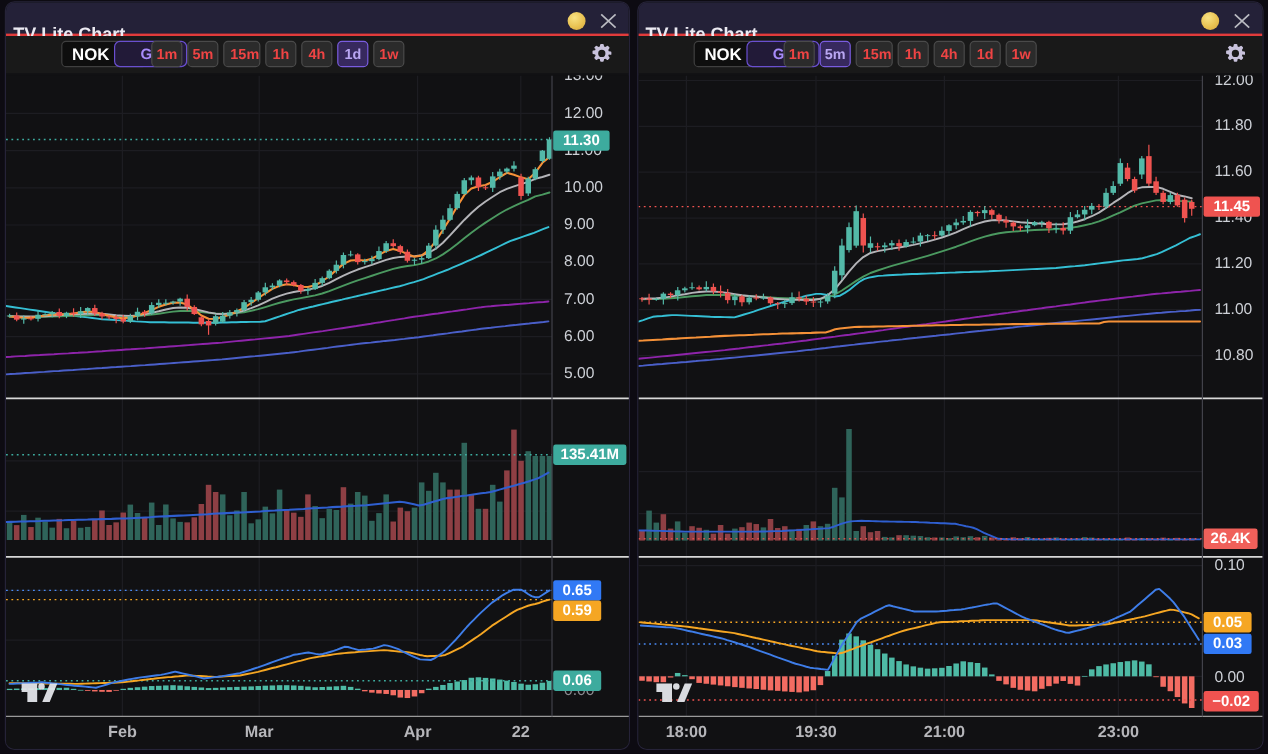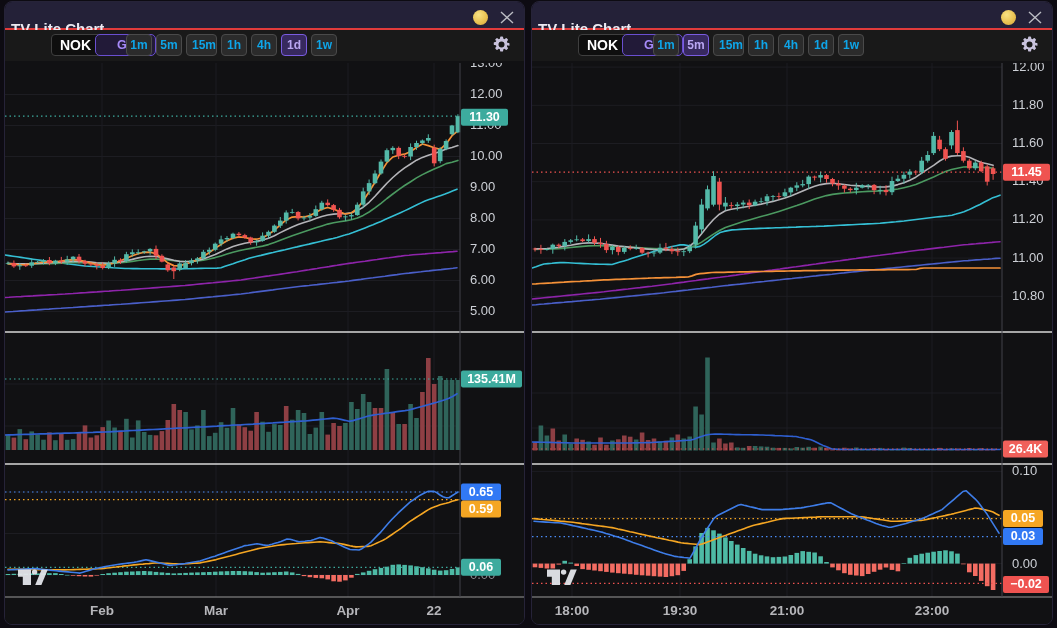--- a/index.html
+++ b/index.html
@@ -15,21 +15,21 @@
 .xbtn { position:absolute; right:10px; top:9px; }
 .toolbar { height:31px; background:#191919; position:relative; }
 .symbox { position:absolute; left:8px; top:4px; width:72px; height:22px; background:#0e0e0e;
   border:1px solid #3f3f3f; border-radius:4px; color:#fff; font-weight:bold; font-size:14px;
   line-height:20px; padding-left:8px;margin-left:38px; }
 .gobtn { position:absolute; left:90px; top:4px; height:22px; padding:0 21px; background:#221a38;
   border:1px solid #6a4fd0; border-radius:5px; color:#a78bfa; font-size:12.5px; font-weight:bold;
   line-height:20px; }
 .tfs { position:absolute; left:121px; top:4px; display:flex; gap:4px; }
 .tf { height:22px; width:26px; text-align:center; background:#2b2b2b; border:1px solid #4a4a4a; border-radius:4px;
-  color:#0ea5e9; font-size:12px; font-weight:bold; line-height:20px; }
+  color:#ef4444; font-size:12px; font-weight:bold; line-height:20px; }
 .tf.w3 { width:31px;text-align:right; }
 .tf.sel { background:#37295e; border-color:#7a5ce0; color:#b9a6f2; }
 .gear { position:absolute; right:13px; top:5px; }
 .chart { position:absolute; top:61px; left:0; }
 </style></head><body>
 <div class="win" id="w1">
   <div class="titlebar">
       <span class="title">TV Lite Chart</span>
     <span class="circ"></span>
     <svg class="xbtn" width="14" height="13" viewBox="0 0 14 13">

